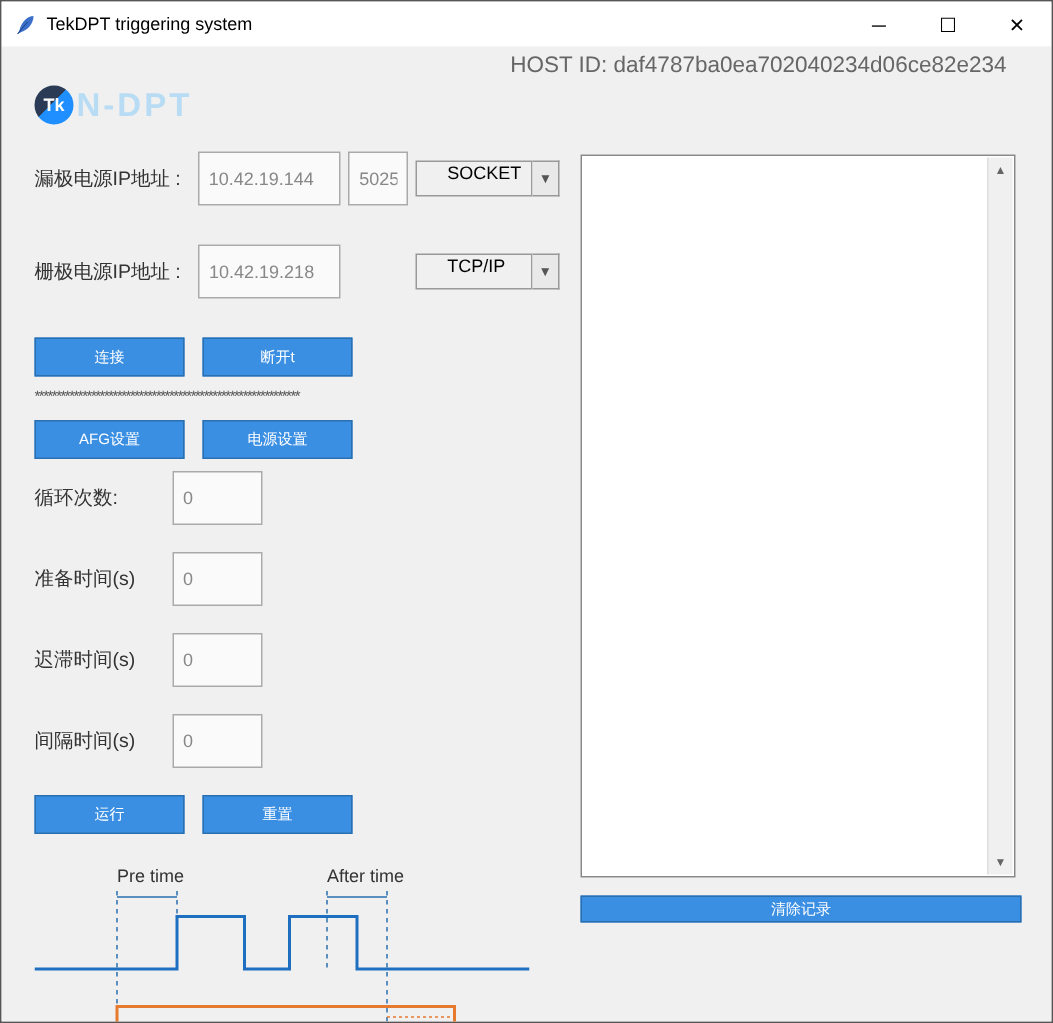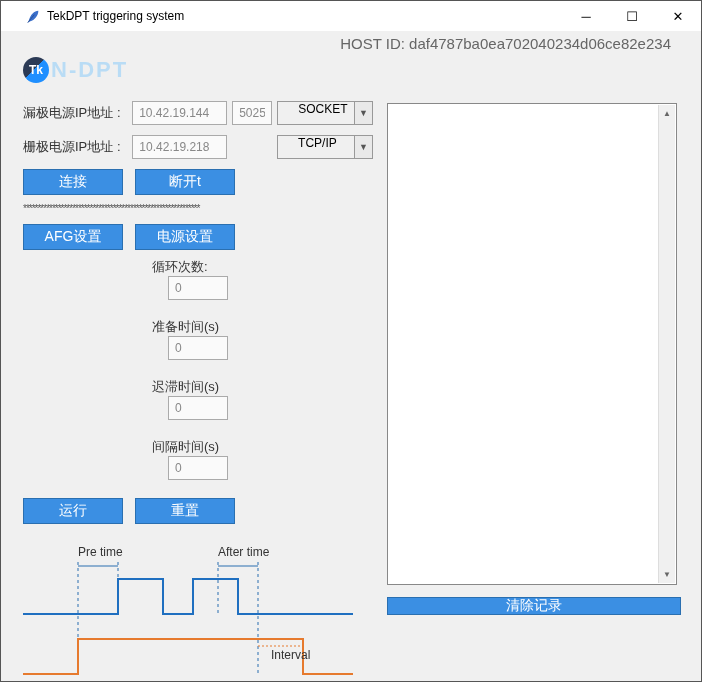--- a/index.html
+++ b/index.html
@@ -1,41 +1,41 @@
 <!DOCTYPE html>
 <html><head>
 <meta charset="utf-8">
 <style>
   * { box-sizing: border-box; margin: 0; padding: 0; font-family: "Microsoft YaHei", "Segoe UI", sans-serif; }
   body { background: #fff; width: 702px; height: 682px; border: 1px solid #555; overflow: hidden; }
-  .titlebar { height: 30px; display: flex; align-items: center; padding-left: 24px; background: #fff; }
+  .titlebar { height: 30px; display: flex; align-items: center; padding-left: 8px; background: #fff; }
   .titlebar .feather { width: 16px; height: 16px; margin-right: 6px; }
   .titlebar .title { font-size: 12px; color: #000; flex: 1; }
   .titlebar .btns { display: flex; }
   .titlebar .btn { width: 46px; height: 30px; display: flex; align-items: center; justify-content: center; font-size: 13px; color: #000; }
   .client { position: relative; width: 100%; height: calc(100% - 30px); background: #f0f0f0; }
   .host { position: absolute; right: 30px; top: 4px; font-size: 15px; color: #666; }
   .logo { position: absolute; left: 22px; top: 26px; display: flex; align-items: center; }
   .logo-icon { width: 26px; height: 26px; border-radius: 50%; background: linear-gradient(135deg,#2b3a55 45%,#1f8fff 45%); display:flex;align-items:center;justify-content:center;color:#fff;font-weight:bold;font-size:12px;}
   .logo-text { font-size: 22px; font-weight: bold; color: #b9dcf5; letter-spacing: 2px; margin-left: 2px;}
   .left { position: absolute; left: 22px; top: 70px; width: 350px; }
-  .row { display: flex; align-items: center; margin-bottom: 10px; }
+  .row { display: flex; align-items: center; margin-bottom: 26px; }
   .lbl { font-size: 13px; color: #333; width: 110px; }
-  .inp { height: 24px; border: 1px solid #aaa; background: #fafafa; color: #888; padding: 0 6px; font-size: 12px; }
+  .inp { height: 36px; border: 1px solid #aaa; background: #fafafa; color: #888; padding: 0 6px; font-size: 12px; }
   .inp.w1 { width: 95px; }
   .inp.w2 { width: 40px; margin-left: 5px;}
   .inp.w3 { width: 60px; }
   .sel { height: 24px; border: 1px solid #999; background: #f0f0f0; font-size: 12px; padding: 0 20px; }
   .sel.w1 { width: 78px; margin-left: 5px;}
   .selbtn { width: 18px; height: 24px; border: 1px solid #999; border-left: none; background: #e9e9e9; display:flex;align-items:center;justify-content:center;font-size:9px;color:#555;}
   .btnrow { display: flex; gap: 12px; margin-top: 6px; margin-bottom: 8px;}
-  .bluebtn { width: 100px; height: 26px; background: #3b8fe3; border: 1px solid #2a6fb0; color: #fff; font-size: 14px; display:flex;align-items:center;justify-content:center; cursor: pointer; }
+  .bluebtn { width: 100px; height: 26px; background: #3b8fe3; border: 1px solid #2a6fb0; color: #fff; font-size: 10px; display:flex;align-items:center;justify-content:center; cursor: pointer; }
   .bluebtn.big { width: 294px; height: 18px; }
   .divider { font-size: 10px; color: #555; letter-spacing: -1px; white-space: nowrap; overflow: hidden; margin: 2px 0 10px 0; width: 330px;}
-  .params .row { margin-bottom: 18px; flex-direction: column; }
+  .params .row { margin-bottom: 18px; }
   .params .lbl { width: 92px; }
   .diagram { margin-top: 20px; }
   .logarea { position: absolute; left: 386px; top: 72px; width: 290px; height: 482px; background: #fff; border: 1px solid #888; }
   .scroll { position: absolute; right: 1px; top: 1px; width: 17px; height: 478px; background: #f0f0f0; border-left: 1px solid #ddd;}
   .scroll .up, .scroll .dn { height: 17px; display:flex;align-items:center;justify-content:center;font-size:8px;color:#666;}
   .scroll .dn { position:absolute; bottom:0; width:100%;}
   .clearbtn { position: absolute; left: 386px; top: 566px; }
 </style>
 </head>
 <body>

